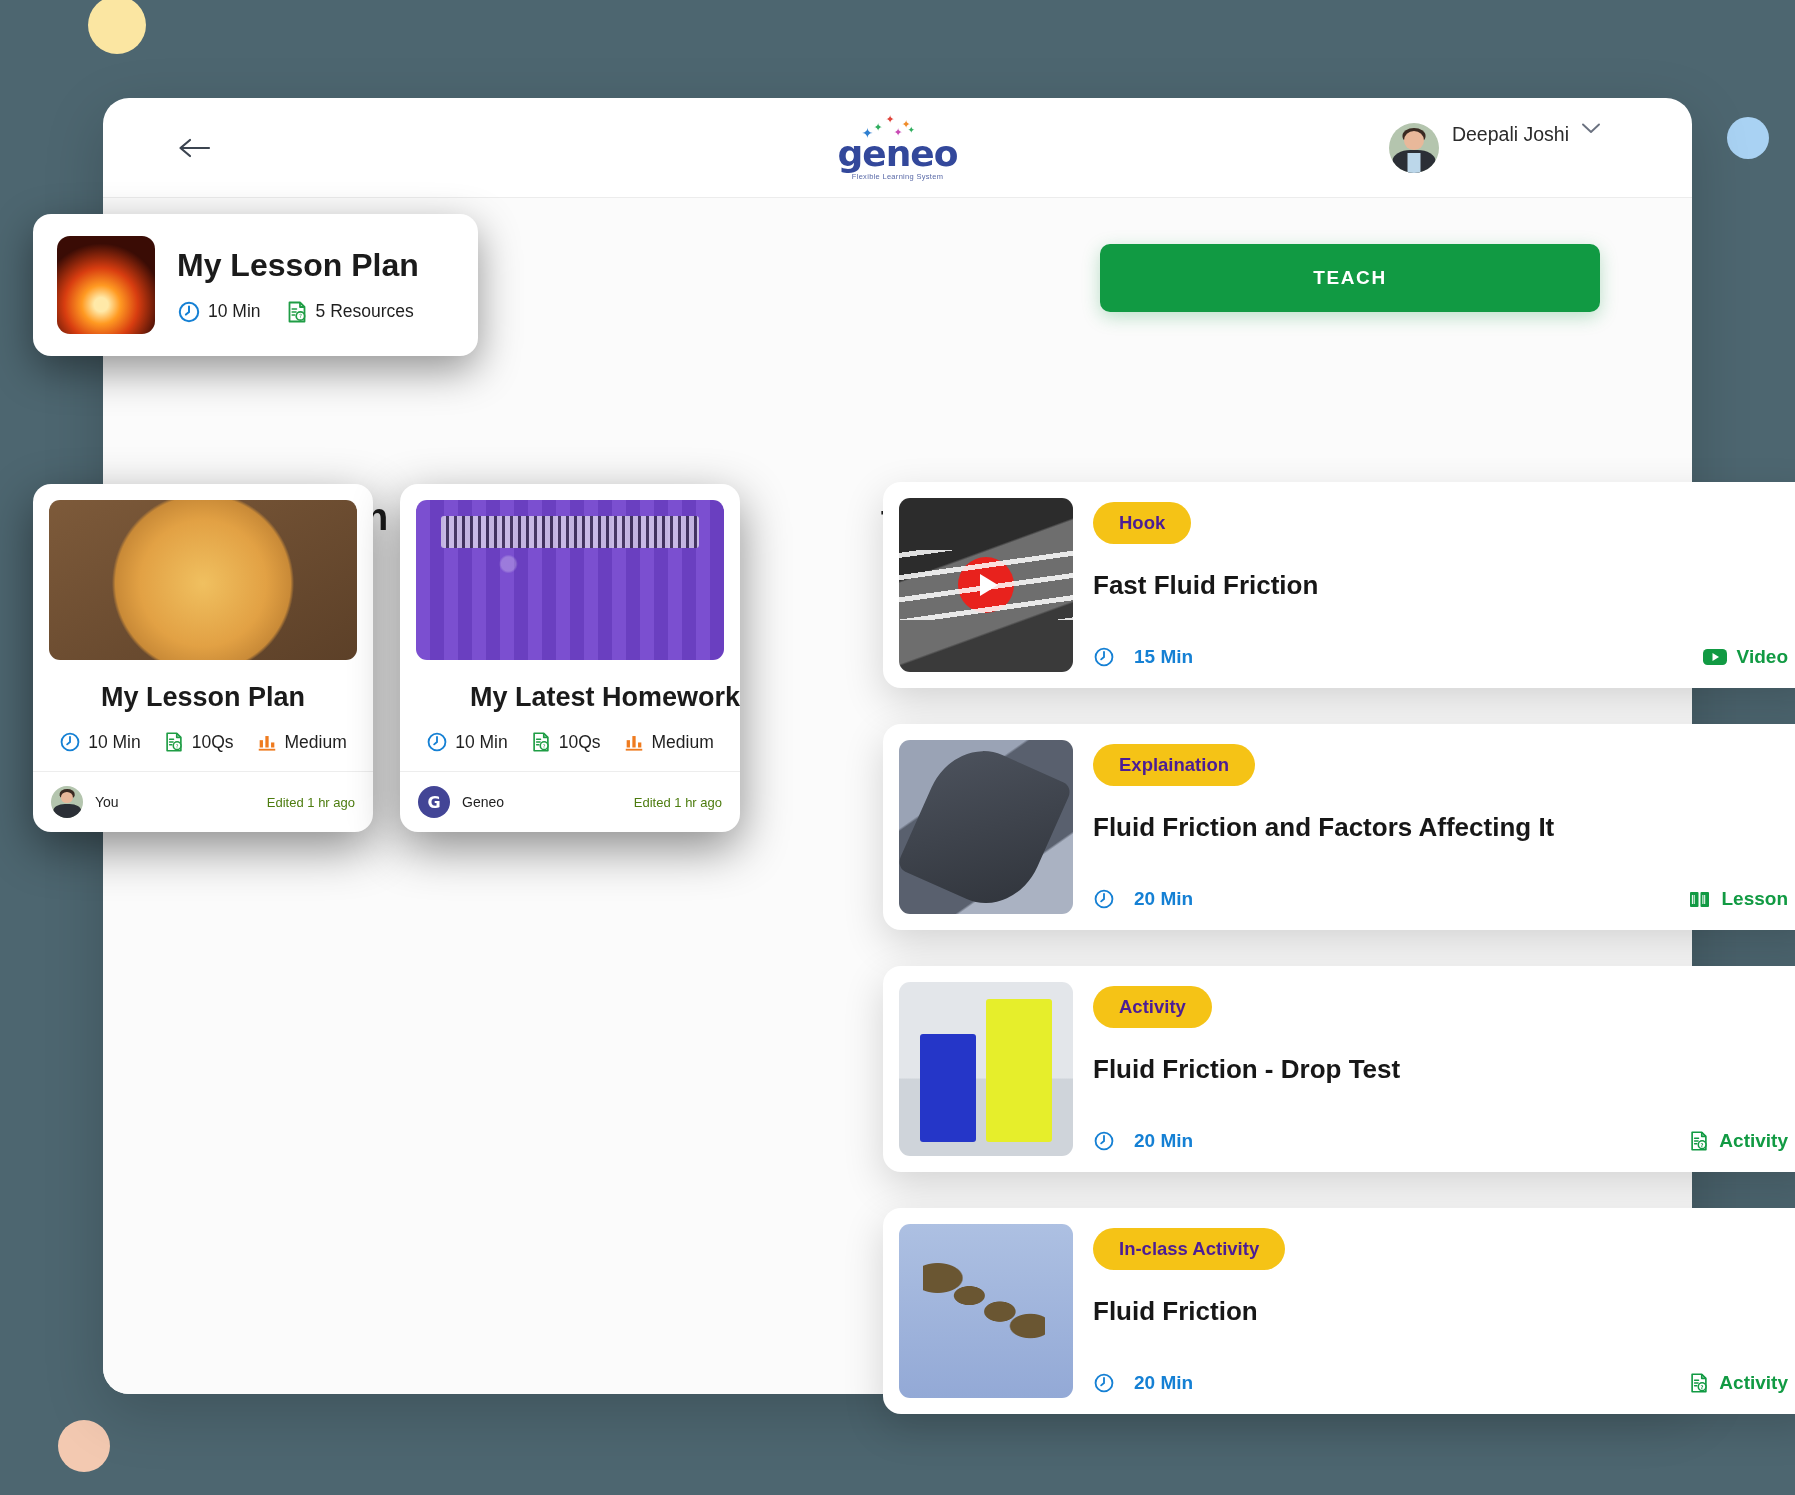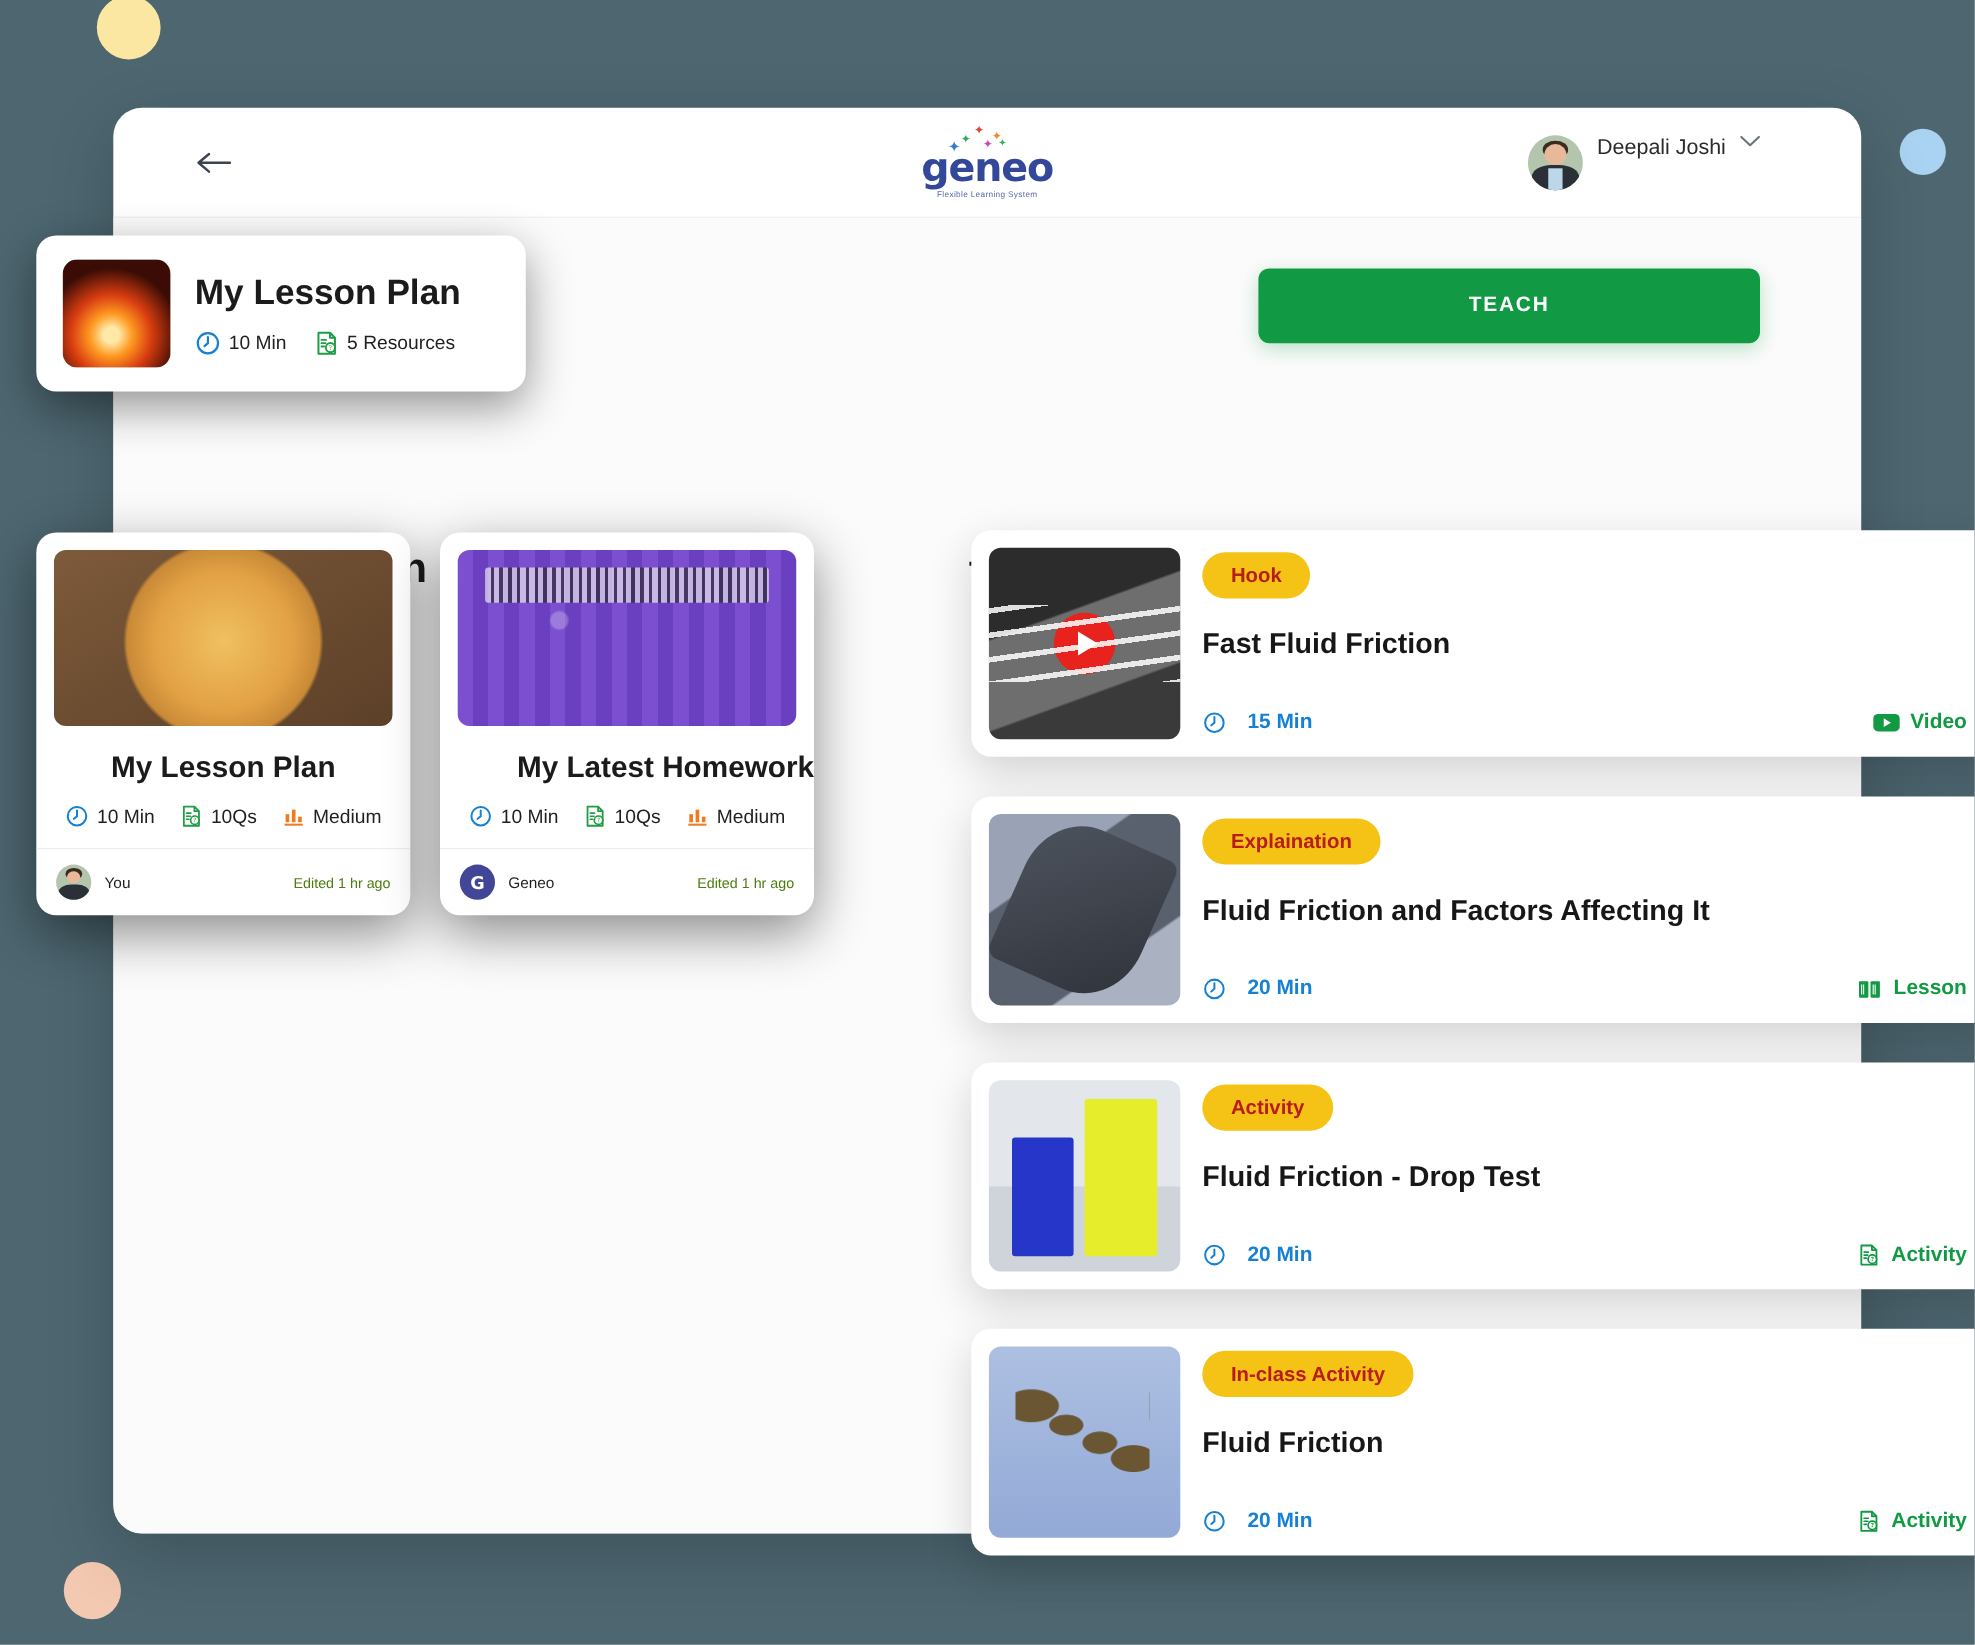--- a/index.html
+++ b/index.html
@@ -65,21 +65,21 @@
   .avatar .body { position:absolute; left:50%; bottom:-6%; transform:translateX(-50%);
     width:86%; height:52%; border-radius:42% 42% 0 0; background:#2b2f36; }
   .avatar .shirt { position:absolute; left:50%; bottom:0; transform:translateX(-50%);
     width:26%; height:40%; background:#bcd7ea; }
   .user-name { font-size: 19.5px; color: #2b2b2b; font-weight: 500; }
 
   
   .content { position: relative; height: calc(100% - 100px); background: #fbfbfb; }
   .teach-btn {
     position: absolute; right: 92px; top: 46px;
-    width: 456px; height: 68px;
+    width: 500px; height: 68px;
     background: #119a43; color: #fff;
     border: none; border-radius: 10px;
     font-family: "Liberation Sans", sans-serif;
     font-size: 19px; font-weight: bold; letter-spacing: 1.6px;
     cursor: pointer;
     box-shadow: 0 5px 18px rgba(17,154,67,.28);
   }
 
   .section-head {
     position: absolute; display: flex; align-items: center; gap: 22px;
@@ -162,21 +162,21 @@
   .play-badge {
     position: absolute; left: 50%; top: 50%; transform: translate(-50%,-50%);
     width: 56px; height: 56px; border-radius: 50%; background: #e8221d;
     display: flex; align-items: center; justify-content: center;
   }
   .play-badge::after { content:""; border-left: 18px solid #fff;
     border-top: 11px solid transparent; border-bottom: 11px solid transparent; margin-left: 5px; }
 
   .flow-body { flex: 1; display: flex; flex-direction: column; position: relative; padding: 4px 0 0; }
   .type-badge {
-    align-self: flex-start; background: #f5c316; color: #b91c1c;
+    align-self: flex-start; background: #f5c316; color: #4c1d95;
     border-radius: 22px; padding: 10px 26px; font-size: 18.5px; font-weight: bold;
   }
   .flow-title { font-size: 26px; font-weight: bold; color: #171717; margin-top: 26px; }
   .flow-foot { margin-top: auto; display: flex; align-items: center; padding-bottom: 4px; }
   .dur { display: flex; align-items: center; gap: 19px; color: #1580d4; font-size: 19px; font-weight: 600; }
   .kind { margin-left: auto; display: flex; align-items: center; gap: 9px;
     color: #119a43; font-size: 19px; font-weight: 600; padding-right: 14px; }
 
   
   .float-header {

